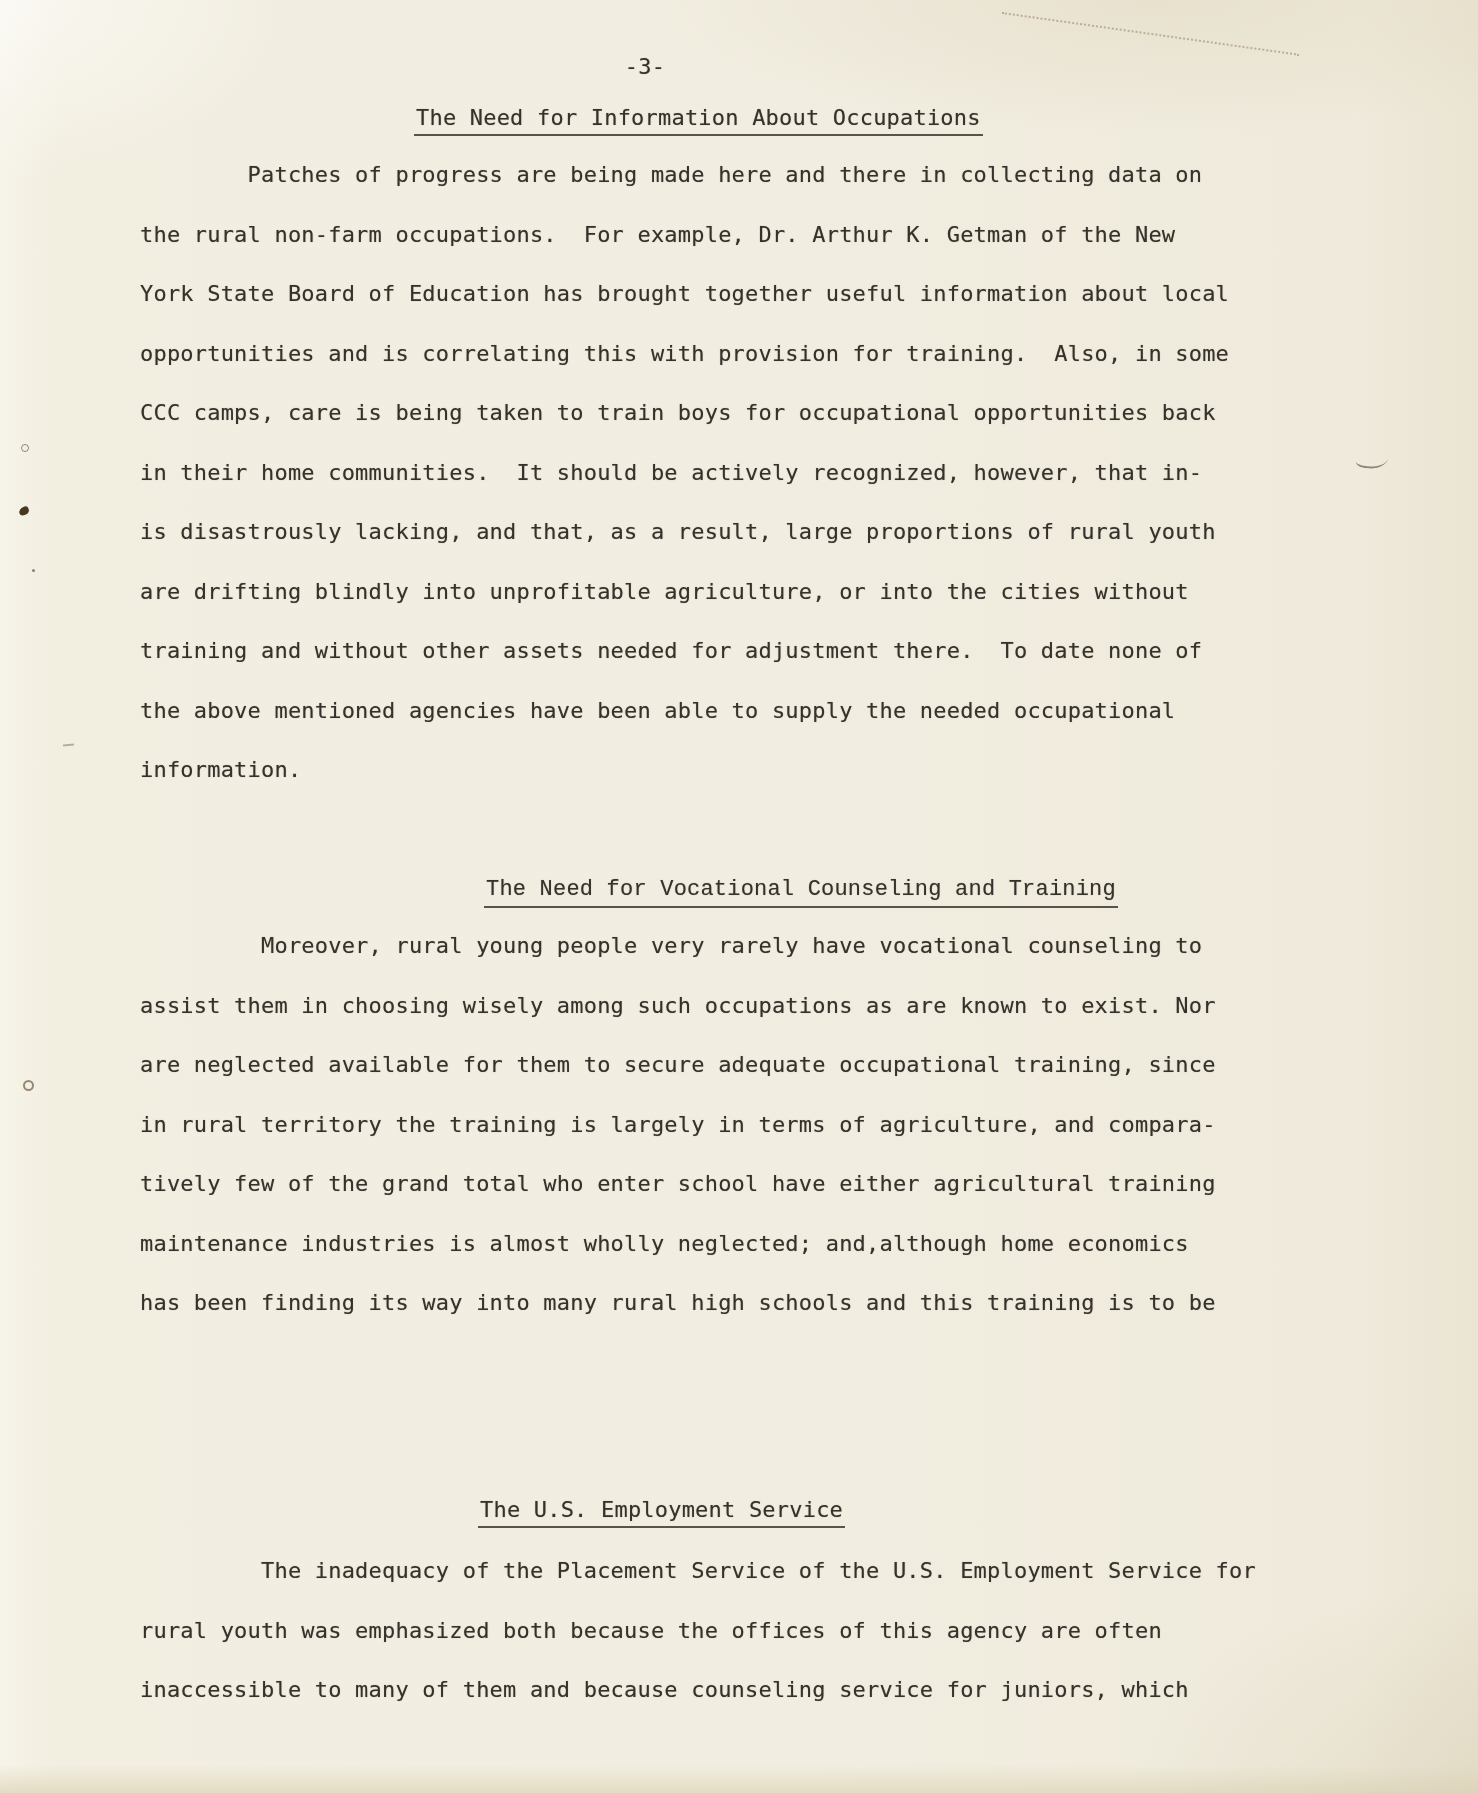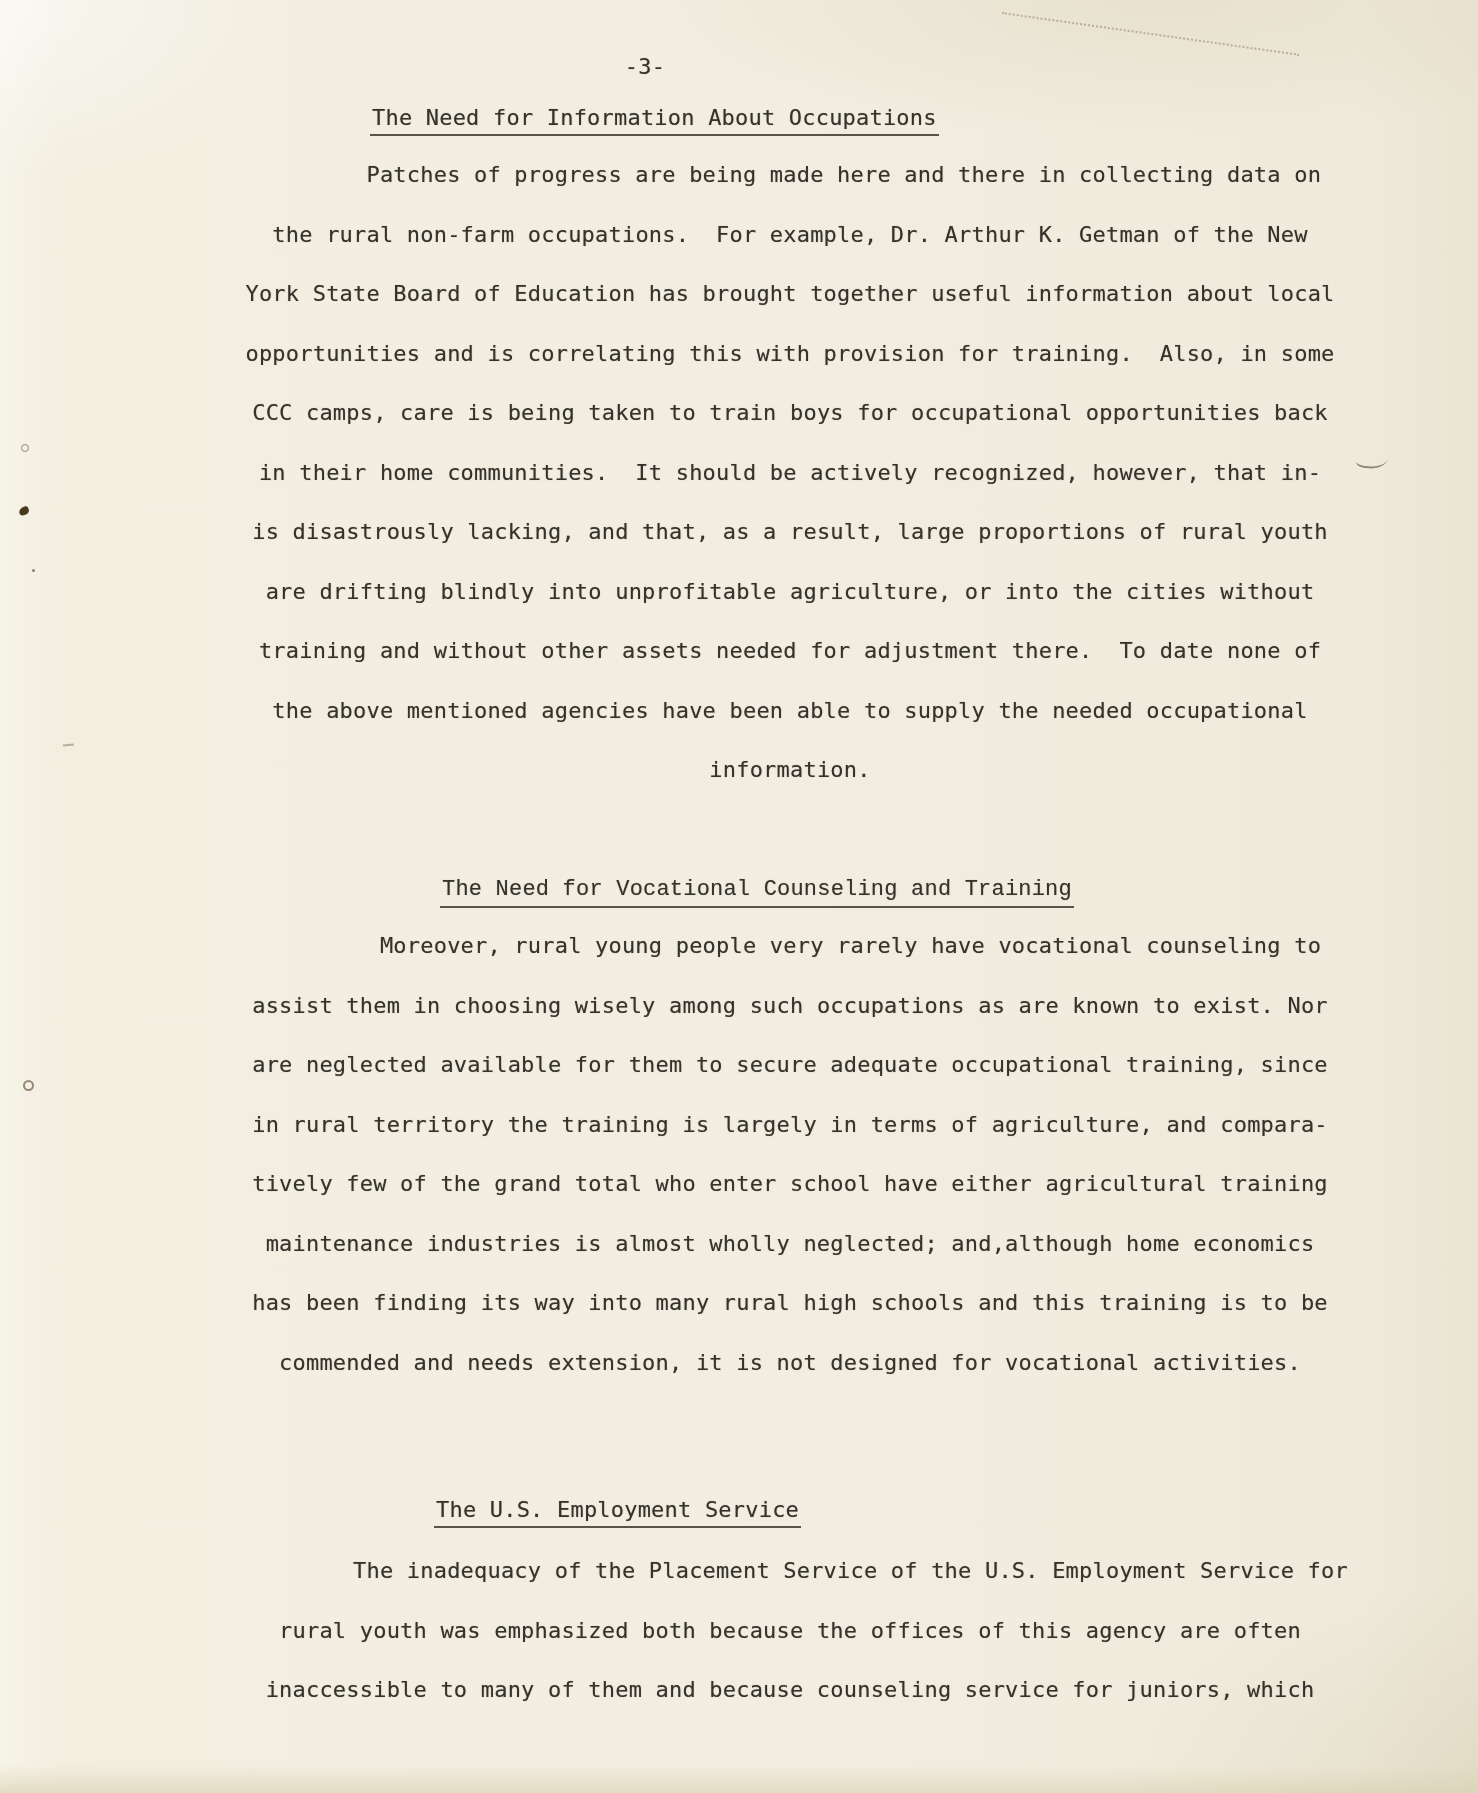--- a/index.html
+++ b/index.html
@@ -21,35 +21,34 @@
   
   .tw{
     font-size:22px;
     text-shadow:0 0 1px rgba(53,50,43,0.40);
     letter-spacing:0.2px;
   }
   .page-number{
     position:absolute; top:54px; left:560px; width:170px;
     text-align:center;
   }
-  .heading{ position:absolute; line-height:24px; }
+  .heading{ position:absolute; line-height:24px;margin-left:44px; }
   .heading .heading-text{
     display:inline-block;
     padding:0 2px 4px 2px;
     border-bottom:2px solid rgba(53,50,43,0.82);
   }
   .h1pos{ top:106px;  left:370px; }
   .h2pos{ top:878px;  left:440px;font-family:Liberation Mono, monospace; }
   .h3pos{ top:1498px; left:434px; }
   .lines{ position:absolute; left:140px; width:1300px; }
   .lines .line{
     white-space:pre;
     line-height:59.5px;
     height:59.5px;
-    text-align:center;
   }
   .s1{ top:145px; }
   .s2{ top:916px; }
   .s3{ top:1541px; }
   
   .speck-ring{
     position:absolute; border-radius:50%;
     border:2px solid rgba(88,68,38,0.60);
     background:transparent;
   }
@@ -108,21 +107,20 @@
     <span class="heading-text">The Need for Vocational Counseling and Training</span>
   </div>
   <div class="lines tw s2">
       <div class="line">         Moreover, rural young people very rarely have vocational counseling to</div>
       <div class="line">assist them in choosing wisely among such occupations as are known to exist. Nor</div>
       <div class="line">are neglected available for them to secure adequate occupational training, since</div>
       <div class="line">in rural territory the training is largely in terms of agriculture, and compara-</div>
       <div class="line">tively few of the grand total who enter school have either agricultural training</div>
       <div class="line">maintenance industries is almost wholly neglected; and,although home economics</div>
       <div class="line">has been finding its way into many rural high schools and this training is to be</div>
-      <div class="line">commended and needs extension, it is not designed for vocational activities.</div>
     </div>
 
   <div class="heading tw h3pos">
     <span class="heading-text">The U.S. Employment Service</span>
   </div>
   <div class="lines tw s3">
       <div class="line">         The inadequacy of the Placement Service of the U.S. Employment Service for</div>
       <div class="line">rural youth was emphasized both because the offices of this agency are often</div>
       <div class="line">inaccessible to many of them and because counseling service for juniors, which</div>
     </div>

